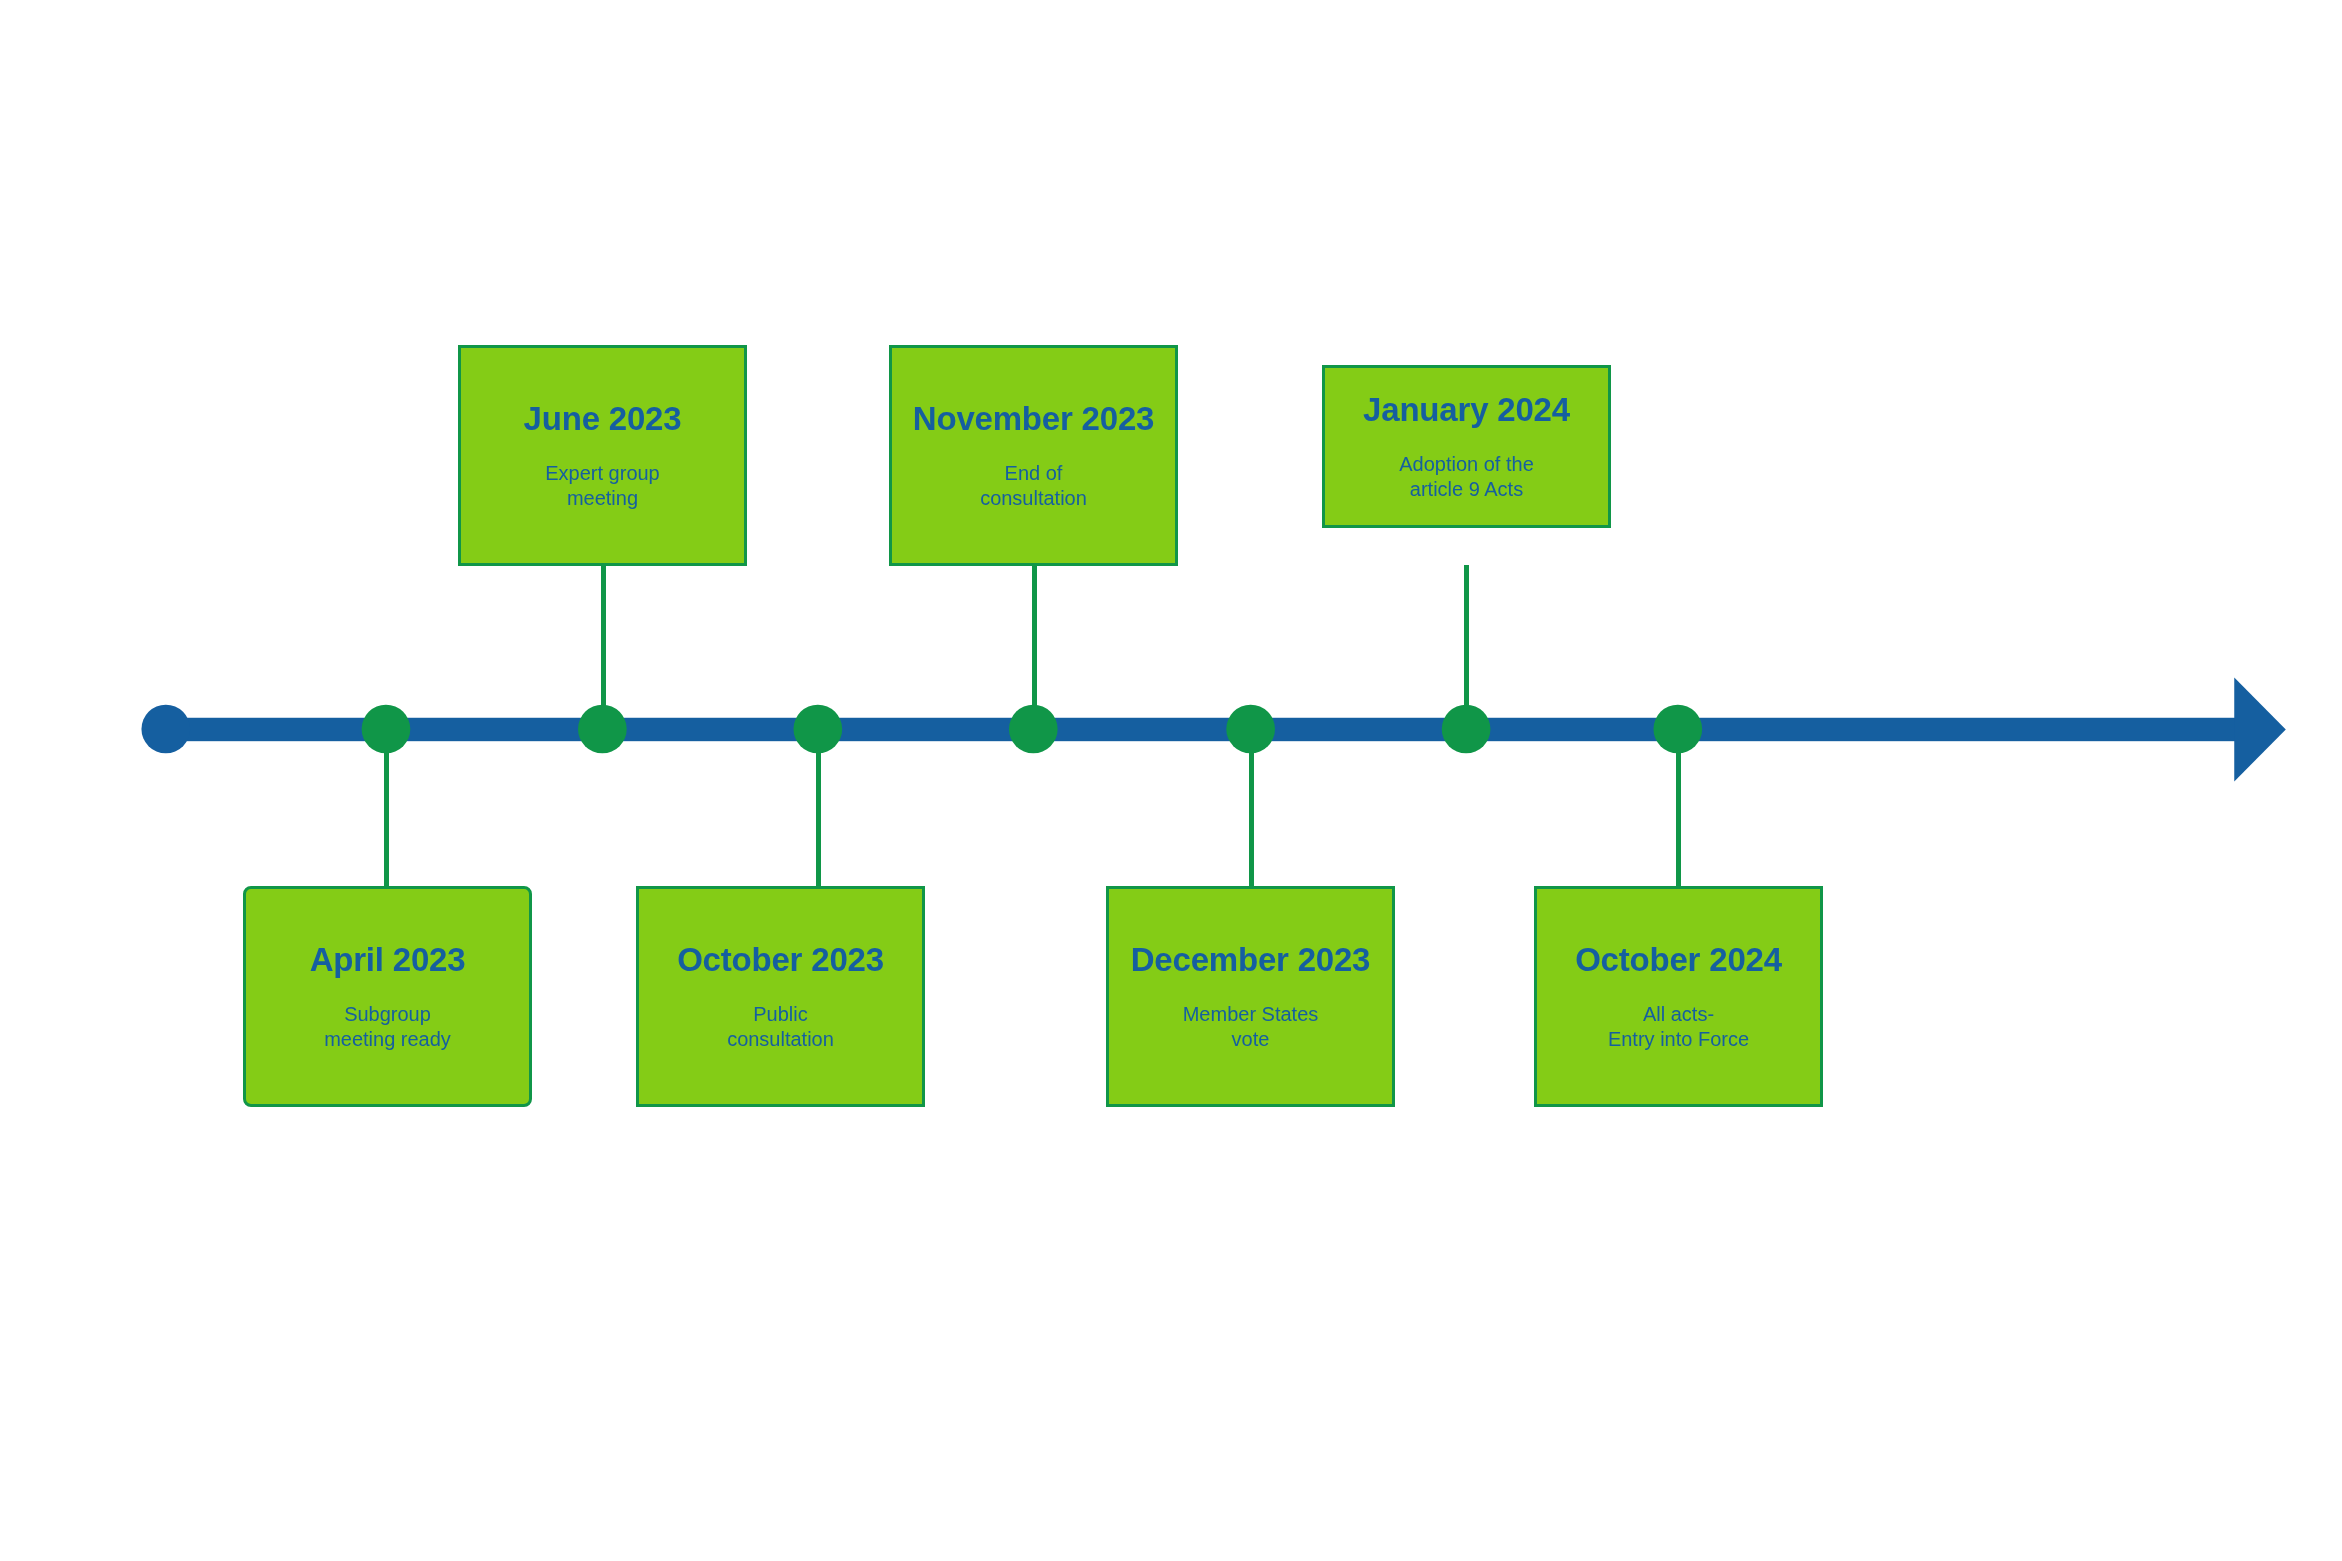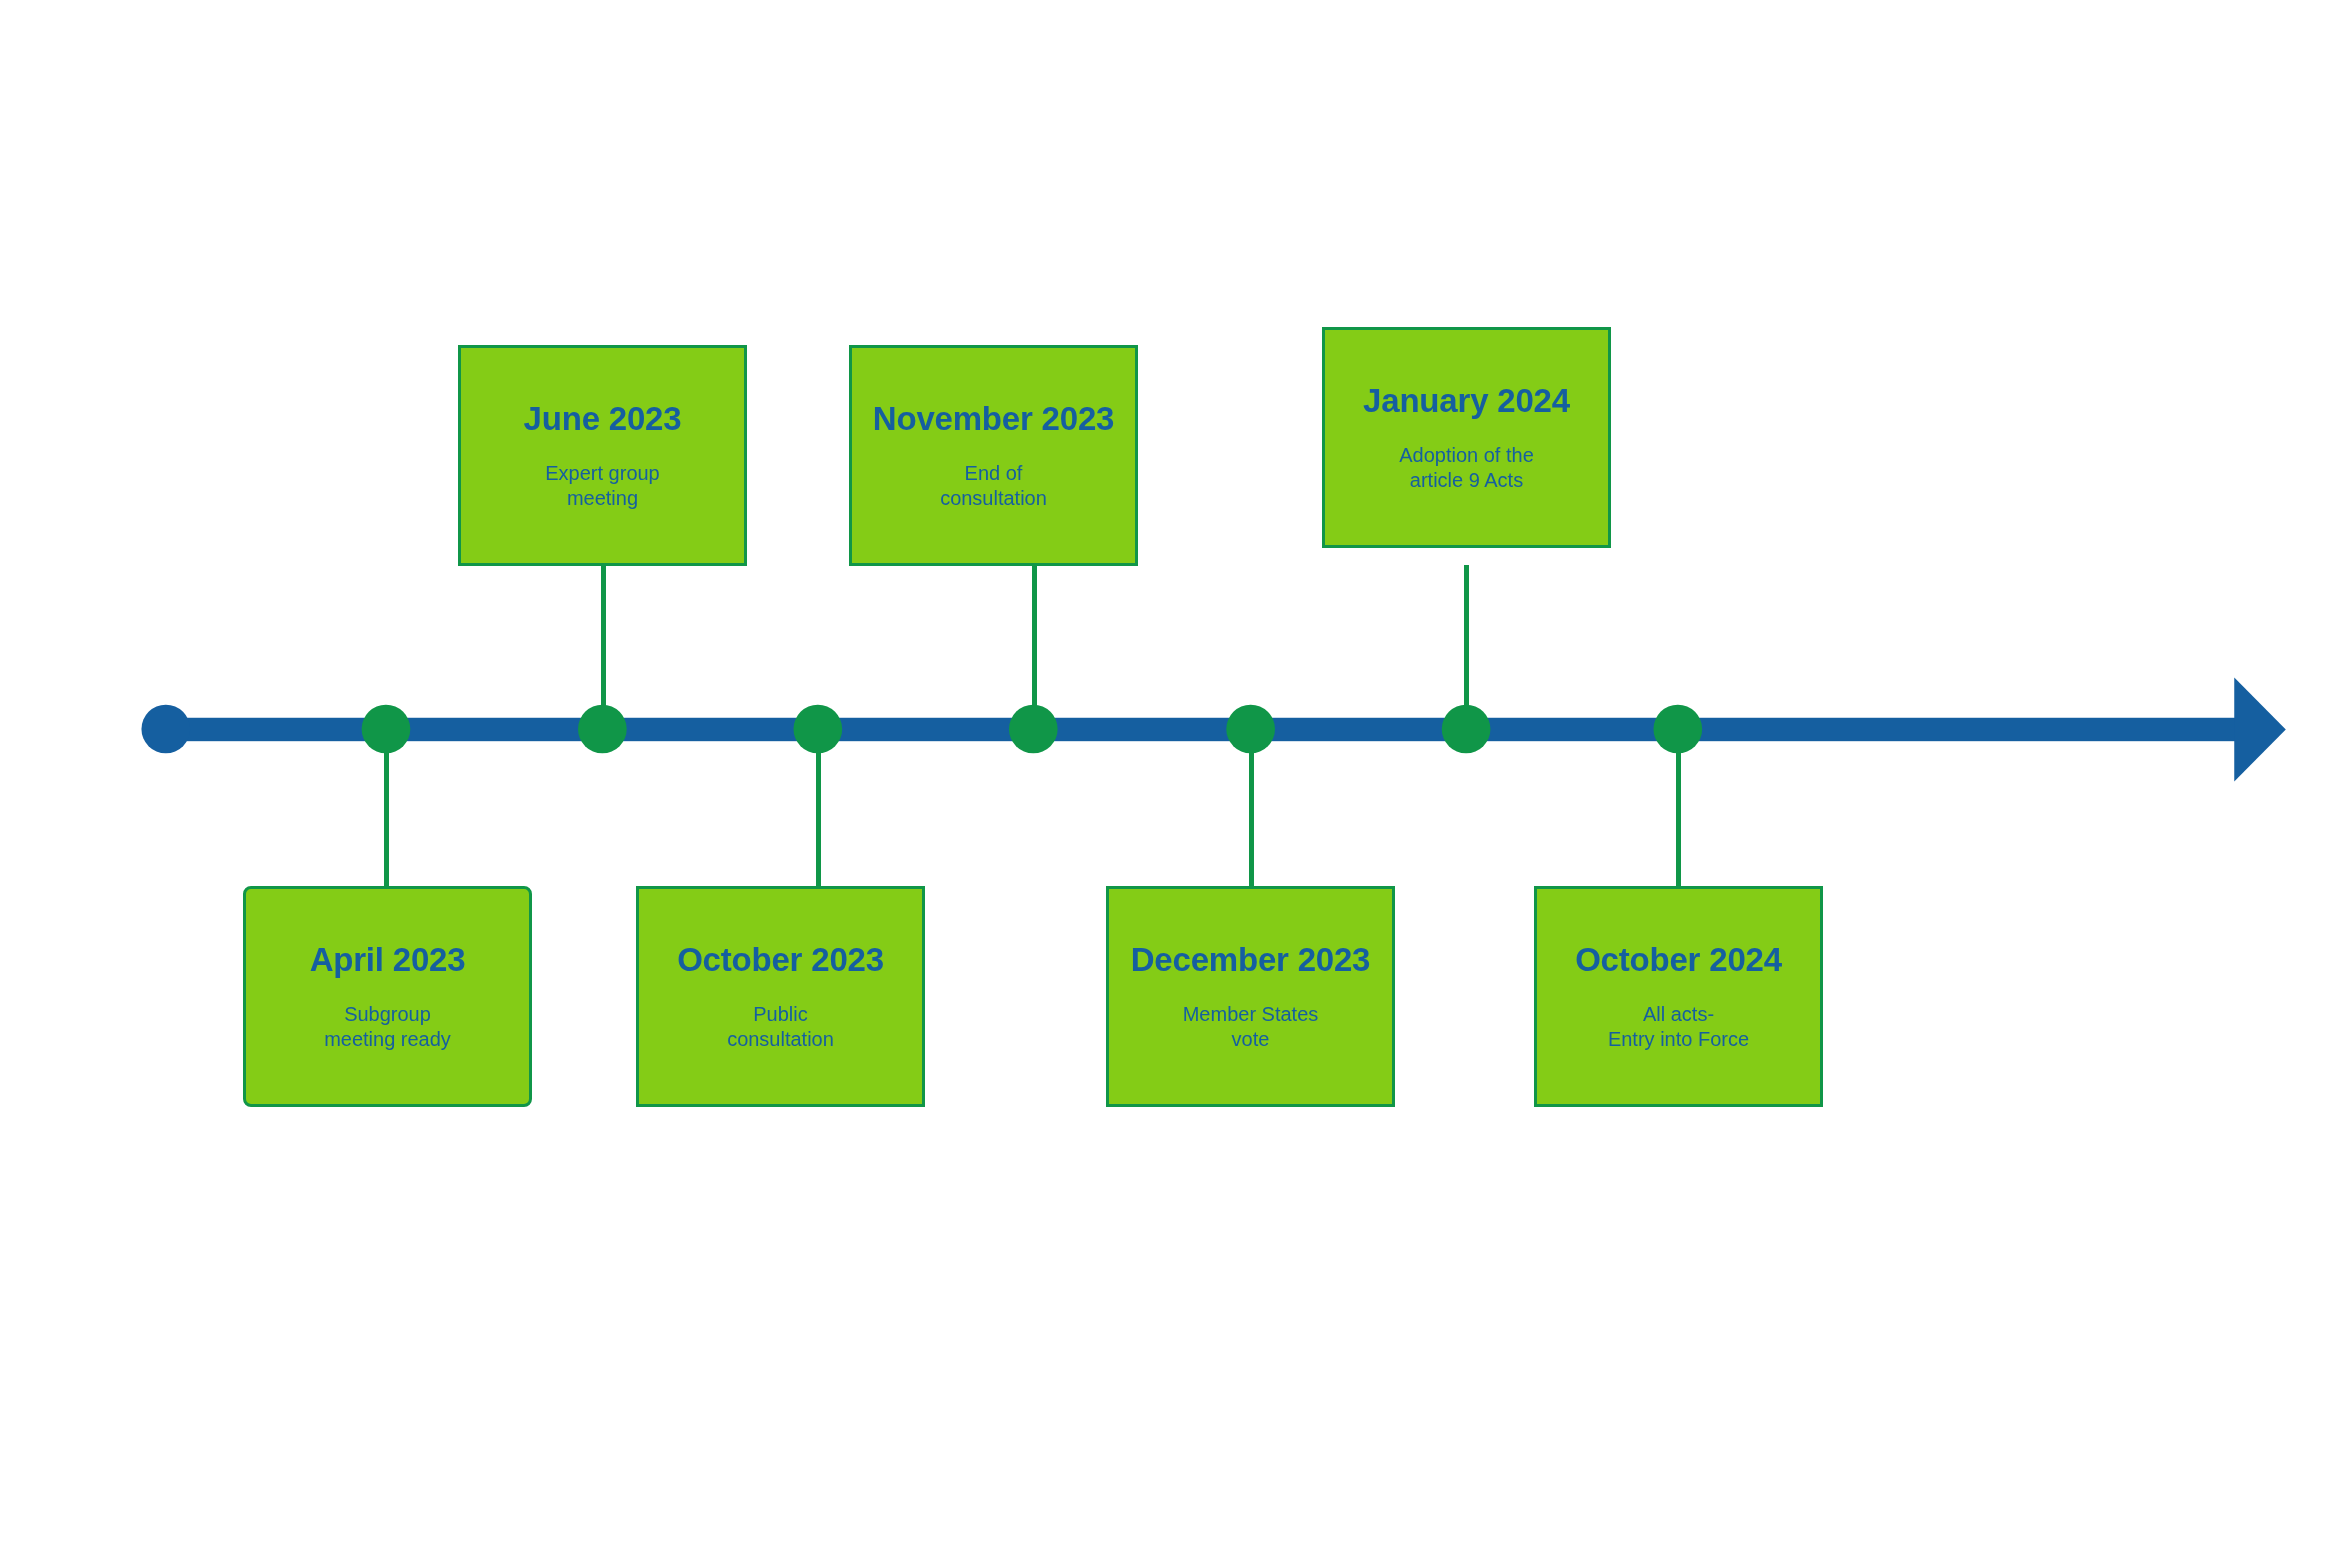--- a/index.html
+++ b/index.html
@@ -95,27 +95,27 @@
   <div class="connector" style="left:816px;  top:750px; height:138px;"></div>
   <div class="connector" style="left:1249px; top:750px; height:138px;"></div>
   <div class="connector" style="left:1676px; top:750px; height:138px;"></div>
 
   <div class="milestone" style="left:458px; top:345px; width:289px; height:221px;">
     <div class="m-date">June 2023</div>
     <div class="m-desc">Expert group
 meeting</div>
   </div>
 
-  <div class="milestone" style="left:849px; top:345px; width:289px; height:221px;">
+  <div class="milestone" style="left:889px; top:345px; width:289px; height:221px;">
     <div class="m-date">November 2023</div>
     <div class="m-desc">End of
 consultation</div>
   </div>
 
-  <div class="milestone" style="left:1322px; top:327px; width:289px; height:221px;">
+  <div class="milestone" style="left:1322px; top:365px; width:289px; height:163px;">
     <div class="m-date">January 2024</div>
     <div class="m-desc">Adoption of the
 article 9 Acts</div>
   </div>
 
   <div class="milestone" style="left:243px; top:886px; width:289px; height:221px;border-radius:8px;">
     <div class="m-date">April 2023</div>
     <div class="m-desc">Subgroup
 meeting ready</div>
   </div>

